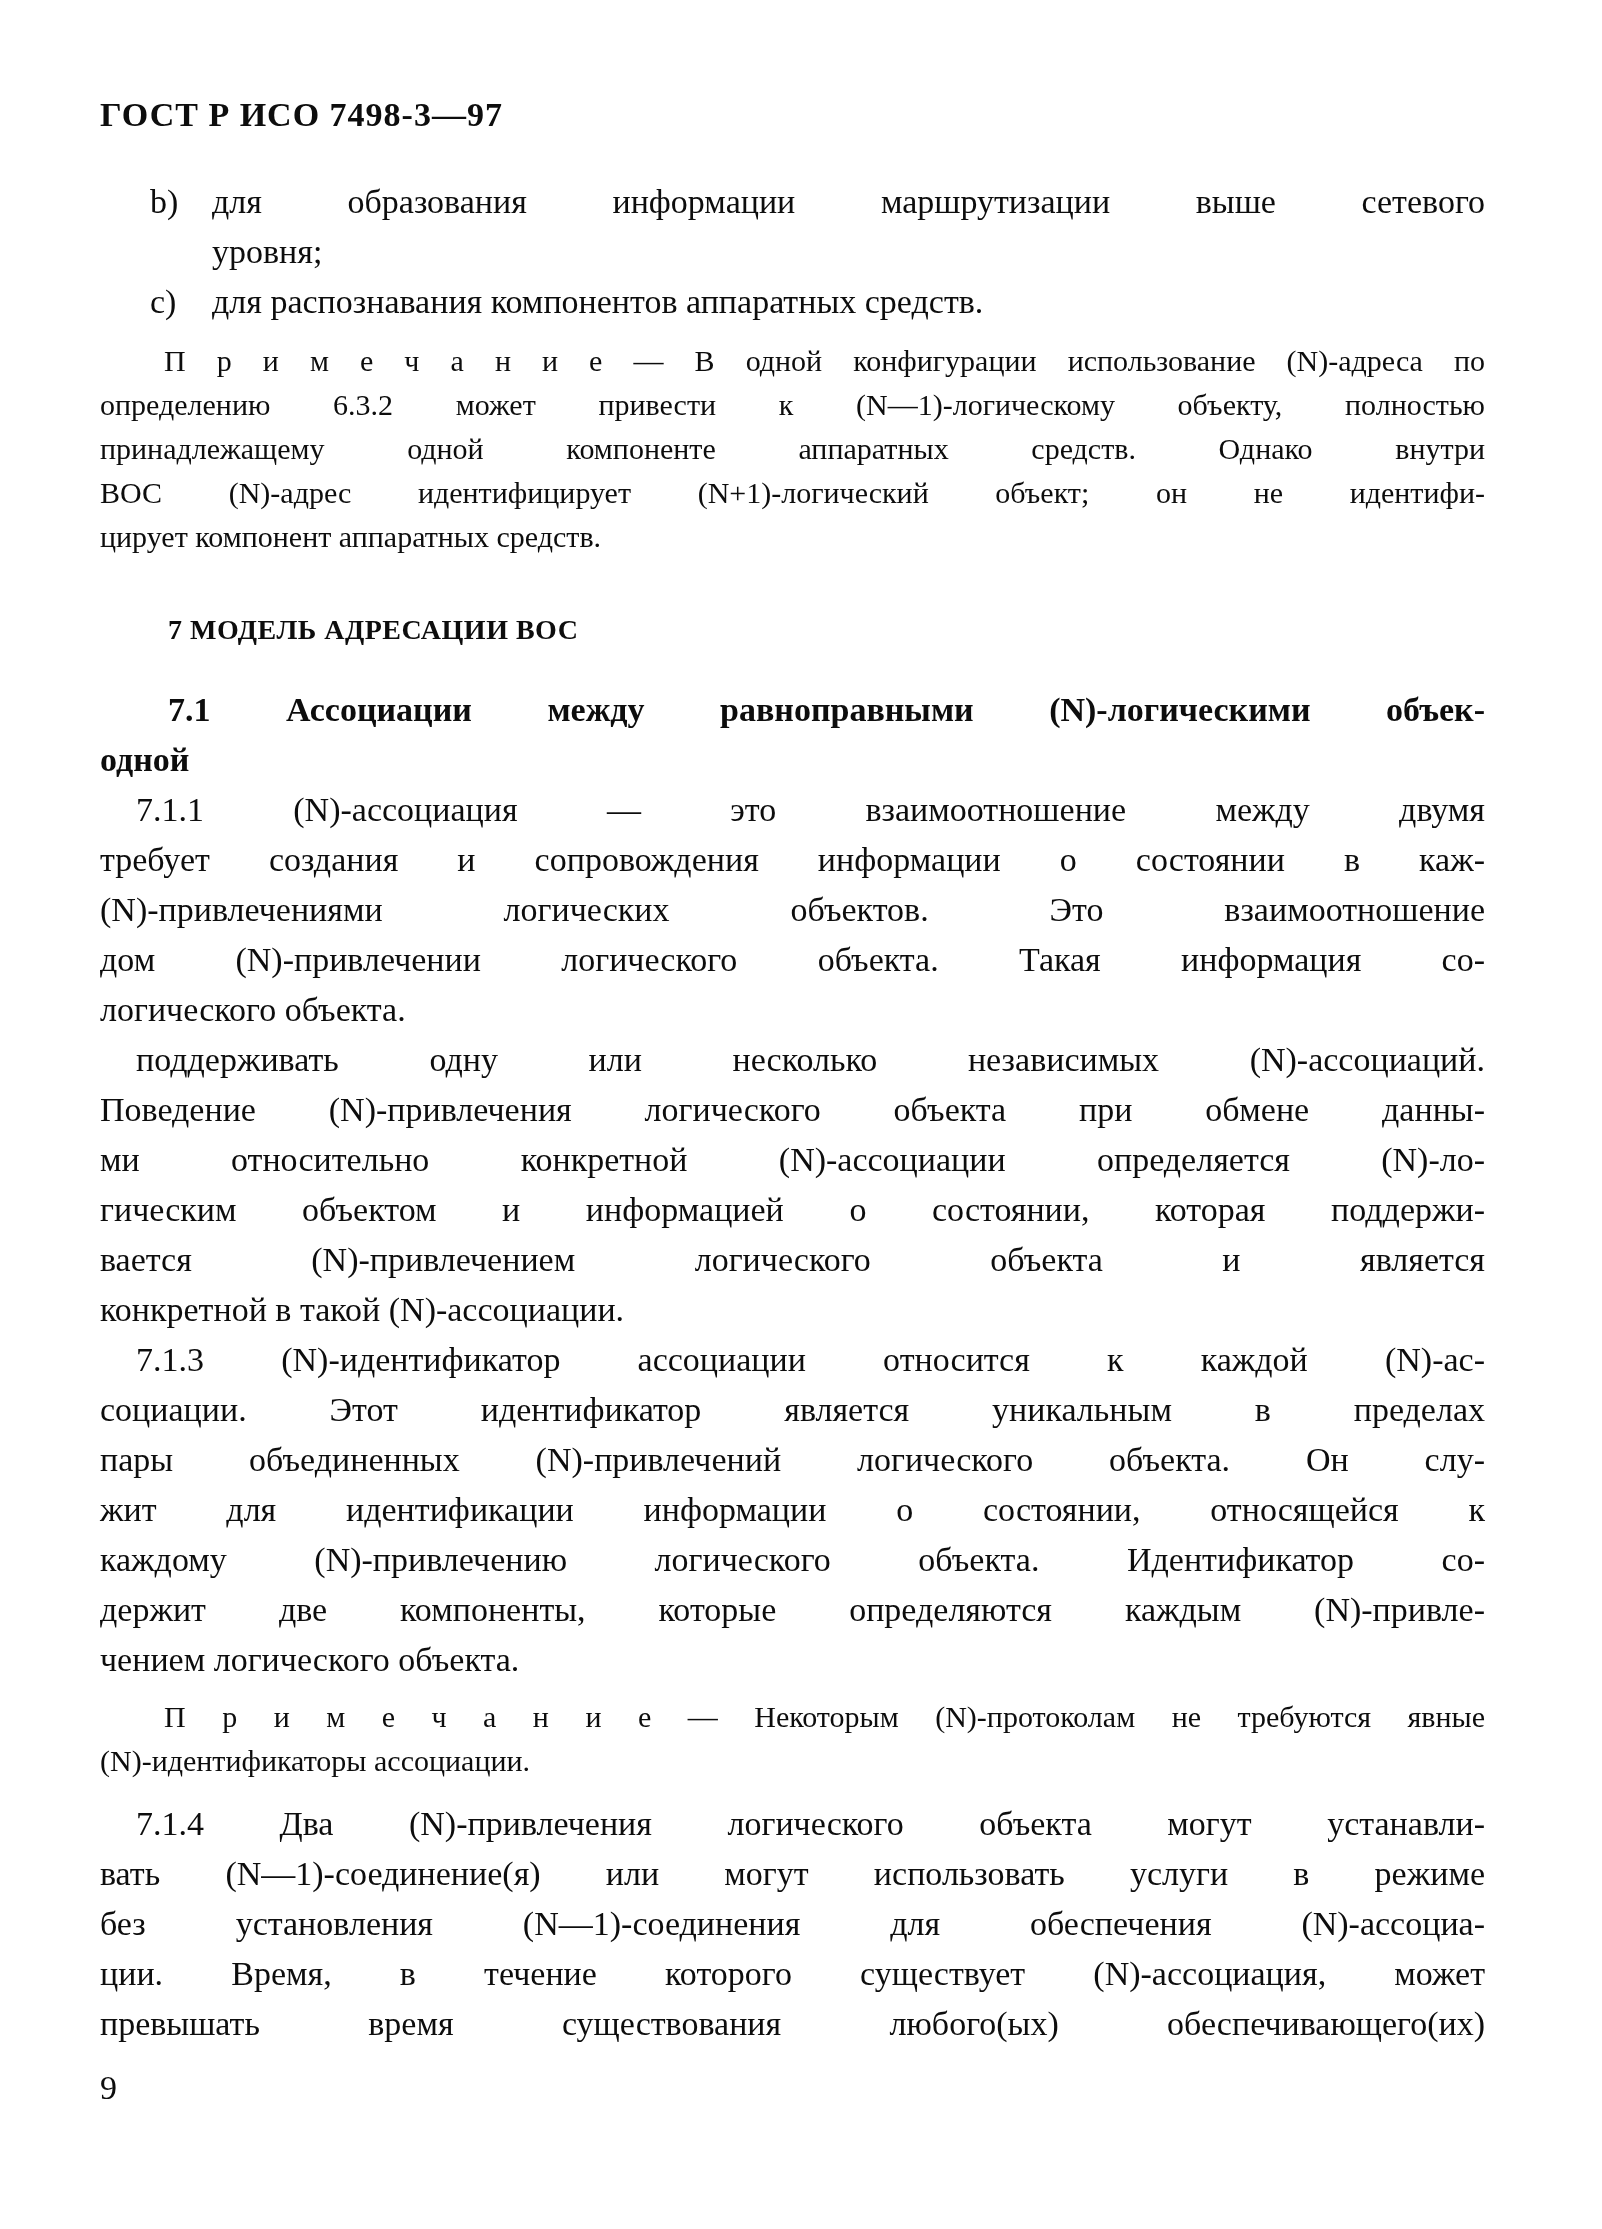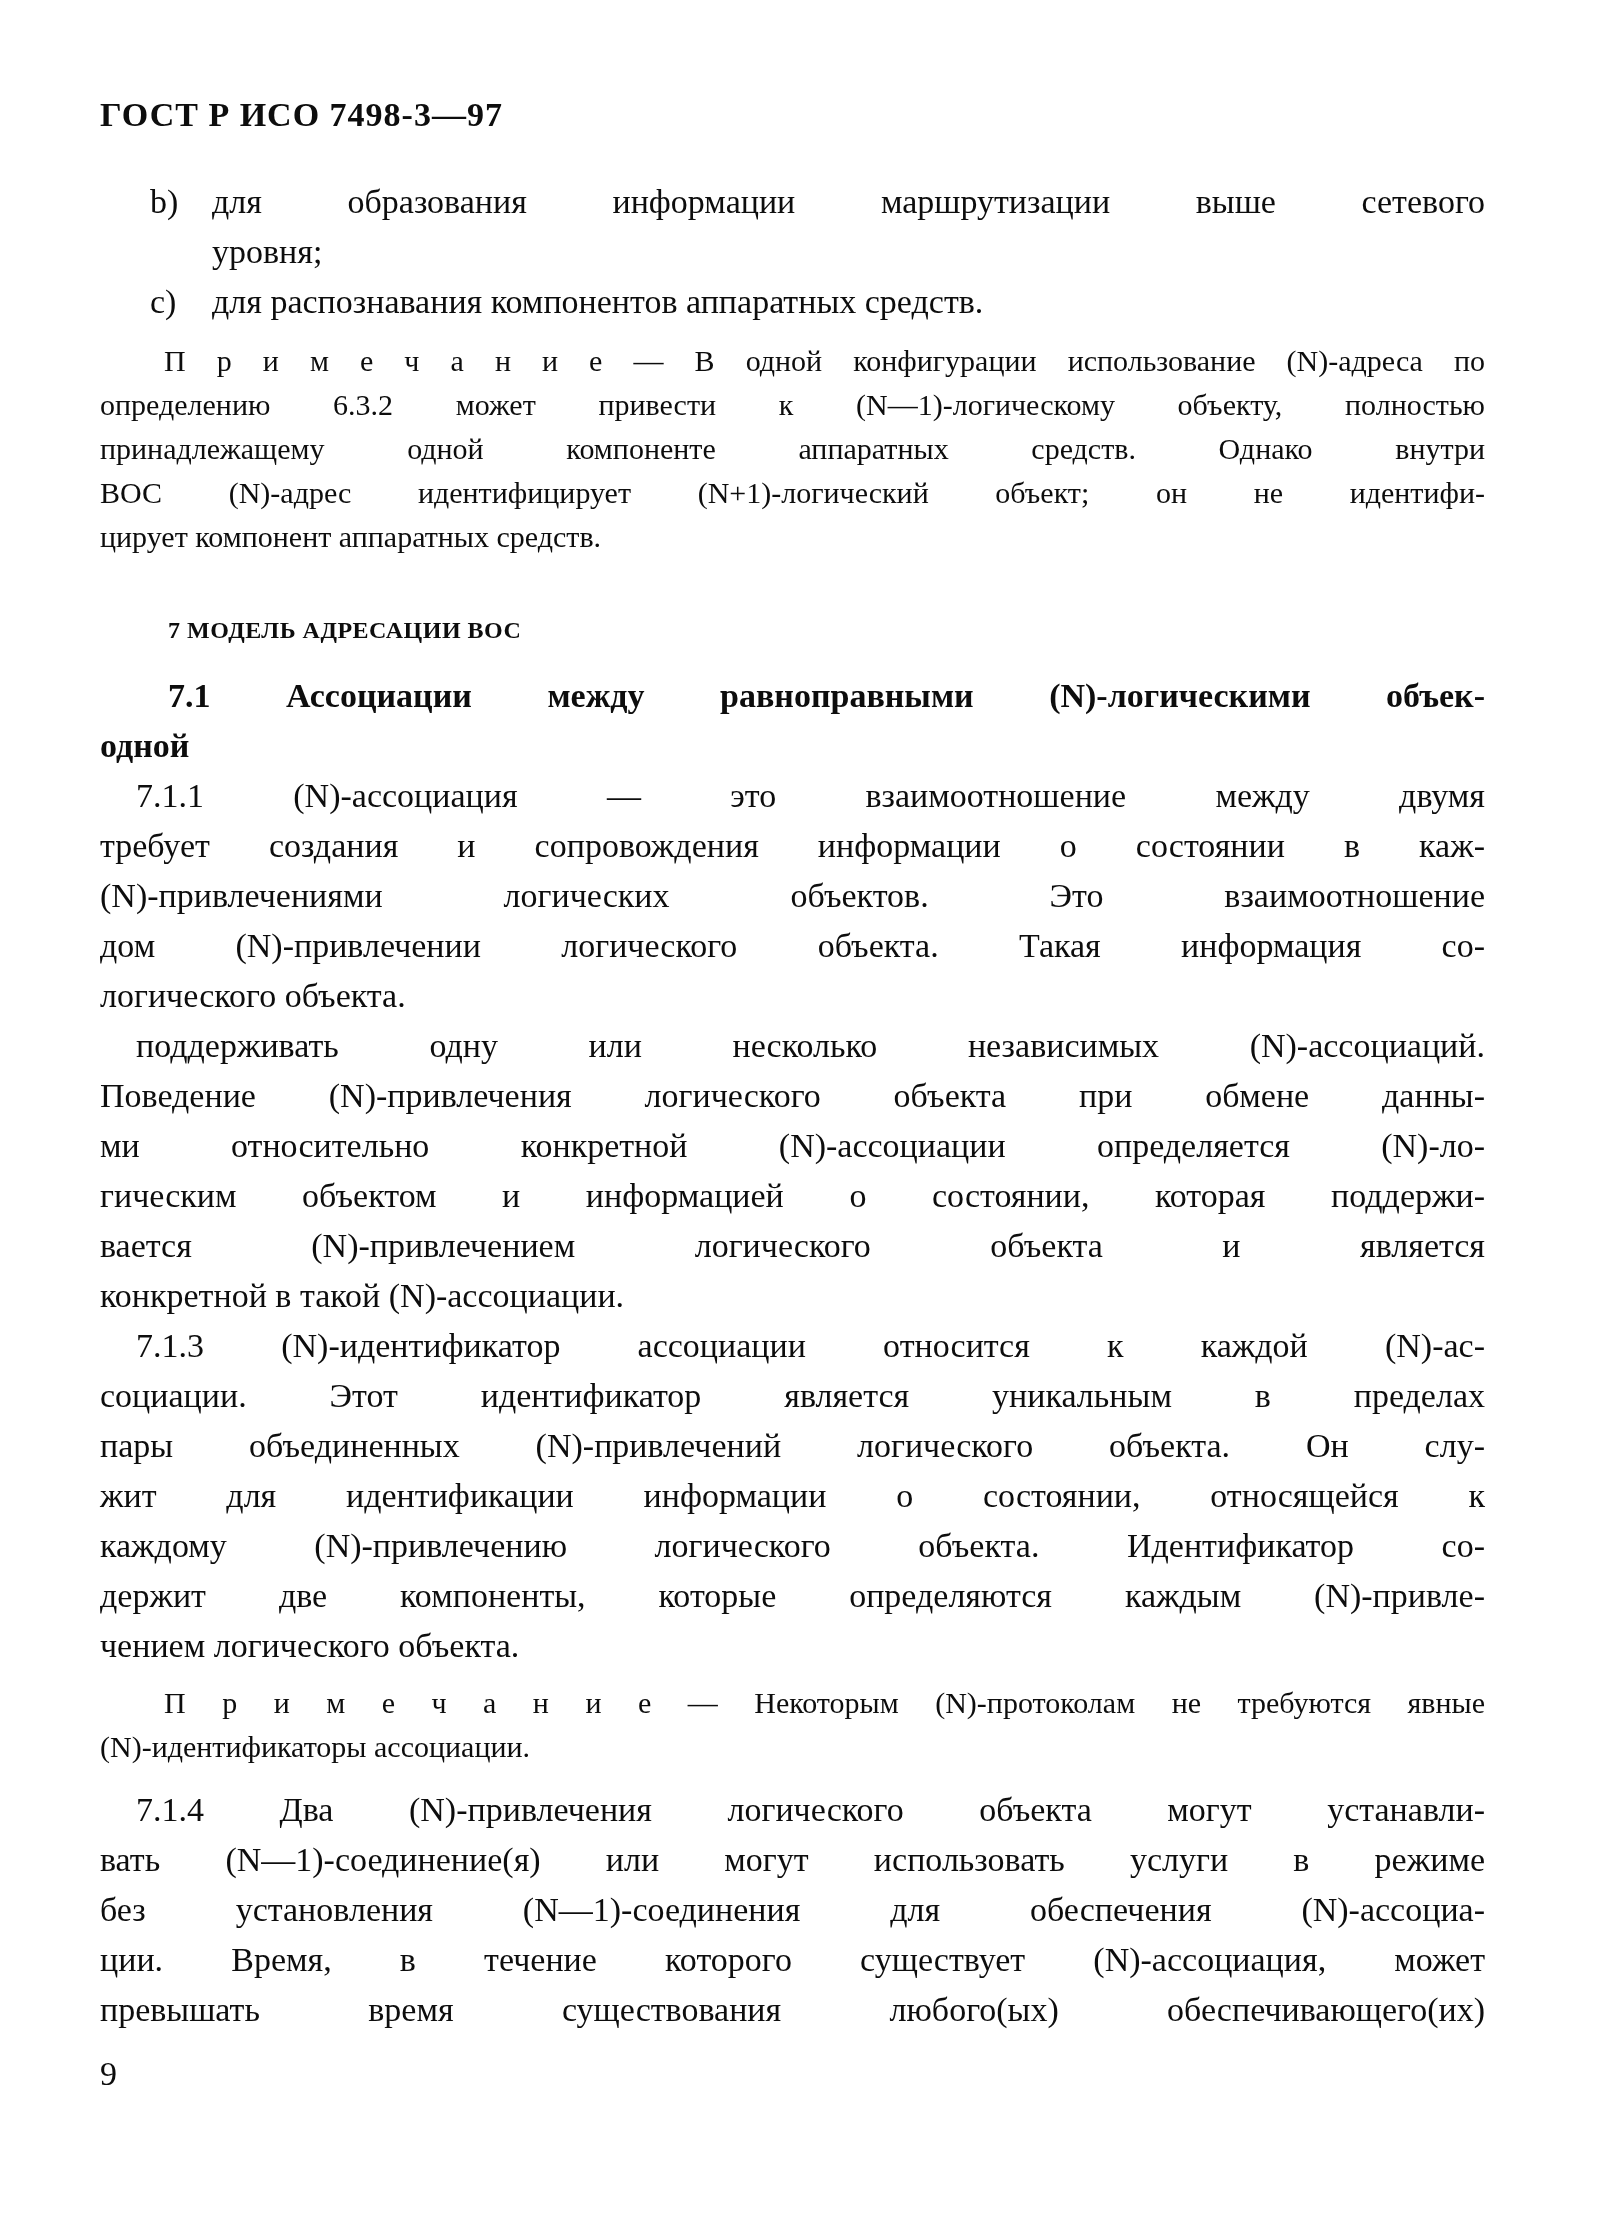--- a/index.html
+++ b/index.html
@@ -69,27 +69,27 @@
   }
   .note .line {
     font-size: 30px;
     line-height: 44px;
   }
   .note .line:first-child { text-indent: 64px; }
   .note2 { margin-top: 10px; }
   
   .h7 {
     margin-top: 46px;
-    font-size: 24px;
+    font-size: 28px;
     line-height: 50px;
     font-weight: 700;
     text-indent: 68px;
     letter-spacing: 0.5px;
   }
-  .h71 { margin-top: 16px; font-weight: 700; }
+  .h71 { margin-top: 30px; font-weight: 700; }
   .h71 .line { font-weight: 700; }
   .h71 .line:first-child { text-indent: 68px; }
   
   .para .line:first-child { text-indent: 36px; }
   .p714 { margin-top: 16px; }
   .page-number {
     margin-top: 14px;
     font-size: 34px;
     line-height: 50px;
     text-align: left;

